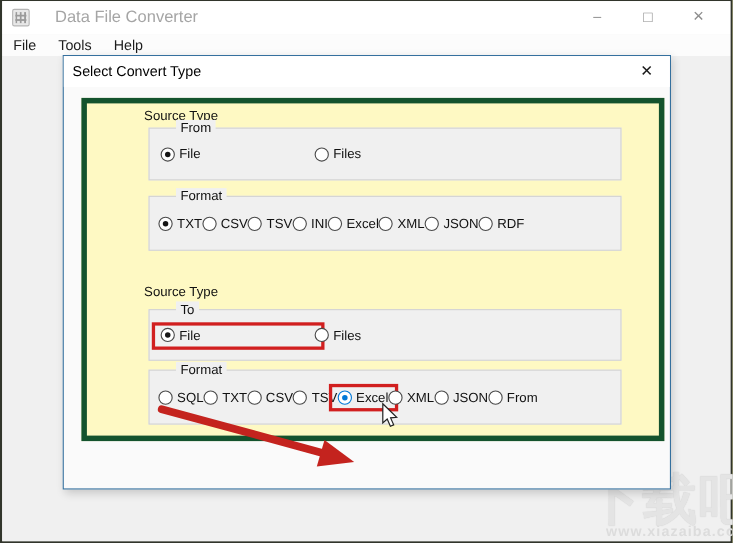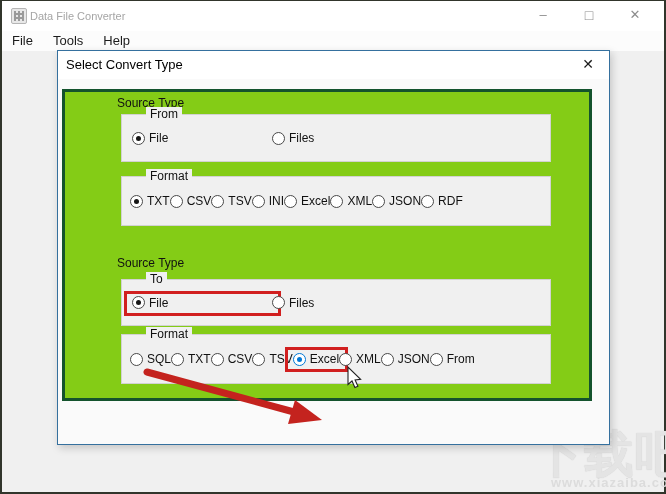--- a/index.html
+++ b/index.html
@@ -23,22 +23,22 @@
     position:absolute; left:9px; top:7px; width:16px; height:16px;
     background:#e8e8e8; border:1px solid #b5b5b5; border-radius:2px;
   }
   .app-icon:before {
     content:""; position:absolute; left:2px; top:2px; width:10px; height:10px;
     background:
       linear-gradient(90deg,#9a9a9a 2px, transparent 2px) 0 0/4px 4px,
       linear-gradient(0deg,#9a9a9a 2px, transparent 2px) 0 0/4px 4px;
   }
   .app-title {
-    position:absolute; left:28px; top:0; line-height:30px;
-    font-size:11px; color:#a5a5a5;
+    position:absolute; left:48px; top:0; line-height:30px;
+    font-size:15px; color:#a5a5a5;
   }
   .win-controls { position:absolute; right:6px; top:0; height:30px; display:flex; }
   .wc { width:46px; height:30px; text-align:center; line-height:28px;
         color:#8d8d8d; font-size:13px; }
   .wc.max { font-size:14px; }
 
   .menubar {
     position:absolute; left:0; top:30px; width:100%; height:20px;
     background:#fcfcfc; display:flex; align-items:center;
   }
@@ -63,22 +63,22 @@
     box-shadow:2px 3px 8px rgba(0,0,0,0.18);
   }
   .dlg-titlebar { position:absolute; left:0; top:0; width:100%; height:28px; background:#ffffff; }
   .dlg-title { position:absolute; left:8px; top:0; line-height:28px; font-size:13px; color:#000; }
   .dlg-close {
     position:absolute; right:6px; top:0; width:30px; height:28px;
     text-align:center; line-height:27px; font-size:14px; color:#1a1a1a;
   }
 
   .panel {
-    position:absolute; left:4px; top:38px; width:530px; height:312px;
-    background:#84cc16; border:3px solid #14532d;
+    position:absolute; left:16px; top:38px; width:530px; height:312px;
+    background:#fef9c3; border:5px solid #14532d;
   }
   .section-label { position:absolute; left:52px; font-size:12px; color:#111; }
   .section-label.src { top:4px; }
   .section-label.tgt { top:164px; }
 
   .groupbox { position:absolute; border:1px solid #d2d2d2; background:#f0f0f0; }
   .gb-from    { left:56px; top:22px;  width:430px; height:48px; }
   .gb-sformat { left:56px; top:84px;  width:430px; height:50px; }
   .gb-to      { left:56px; top:187px; width:430px; height:47px; }
   .gb-tformat { left:56px; top:242px; width:430px; height:50px; }

